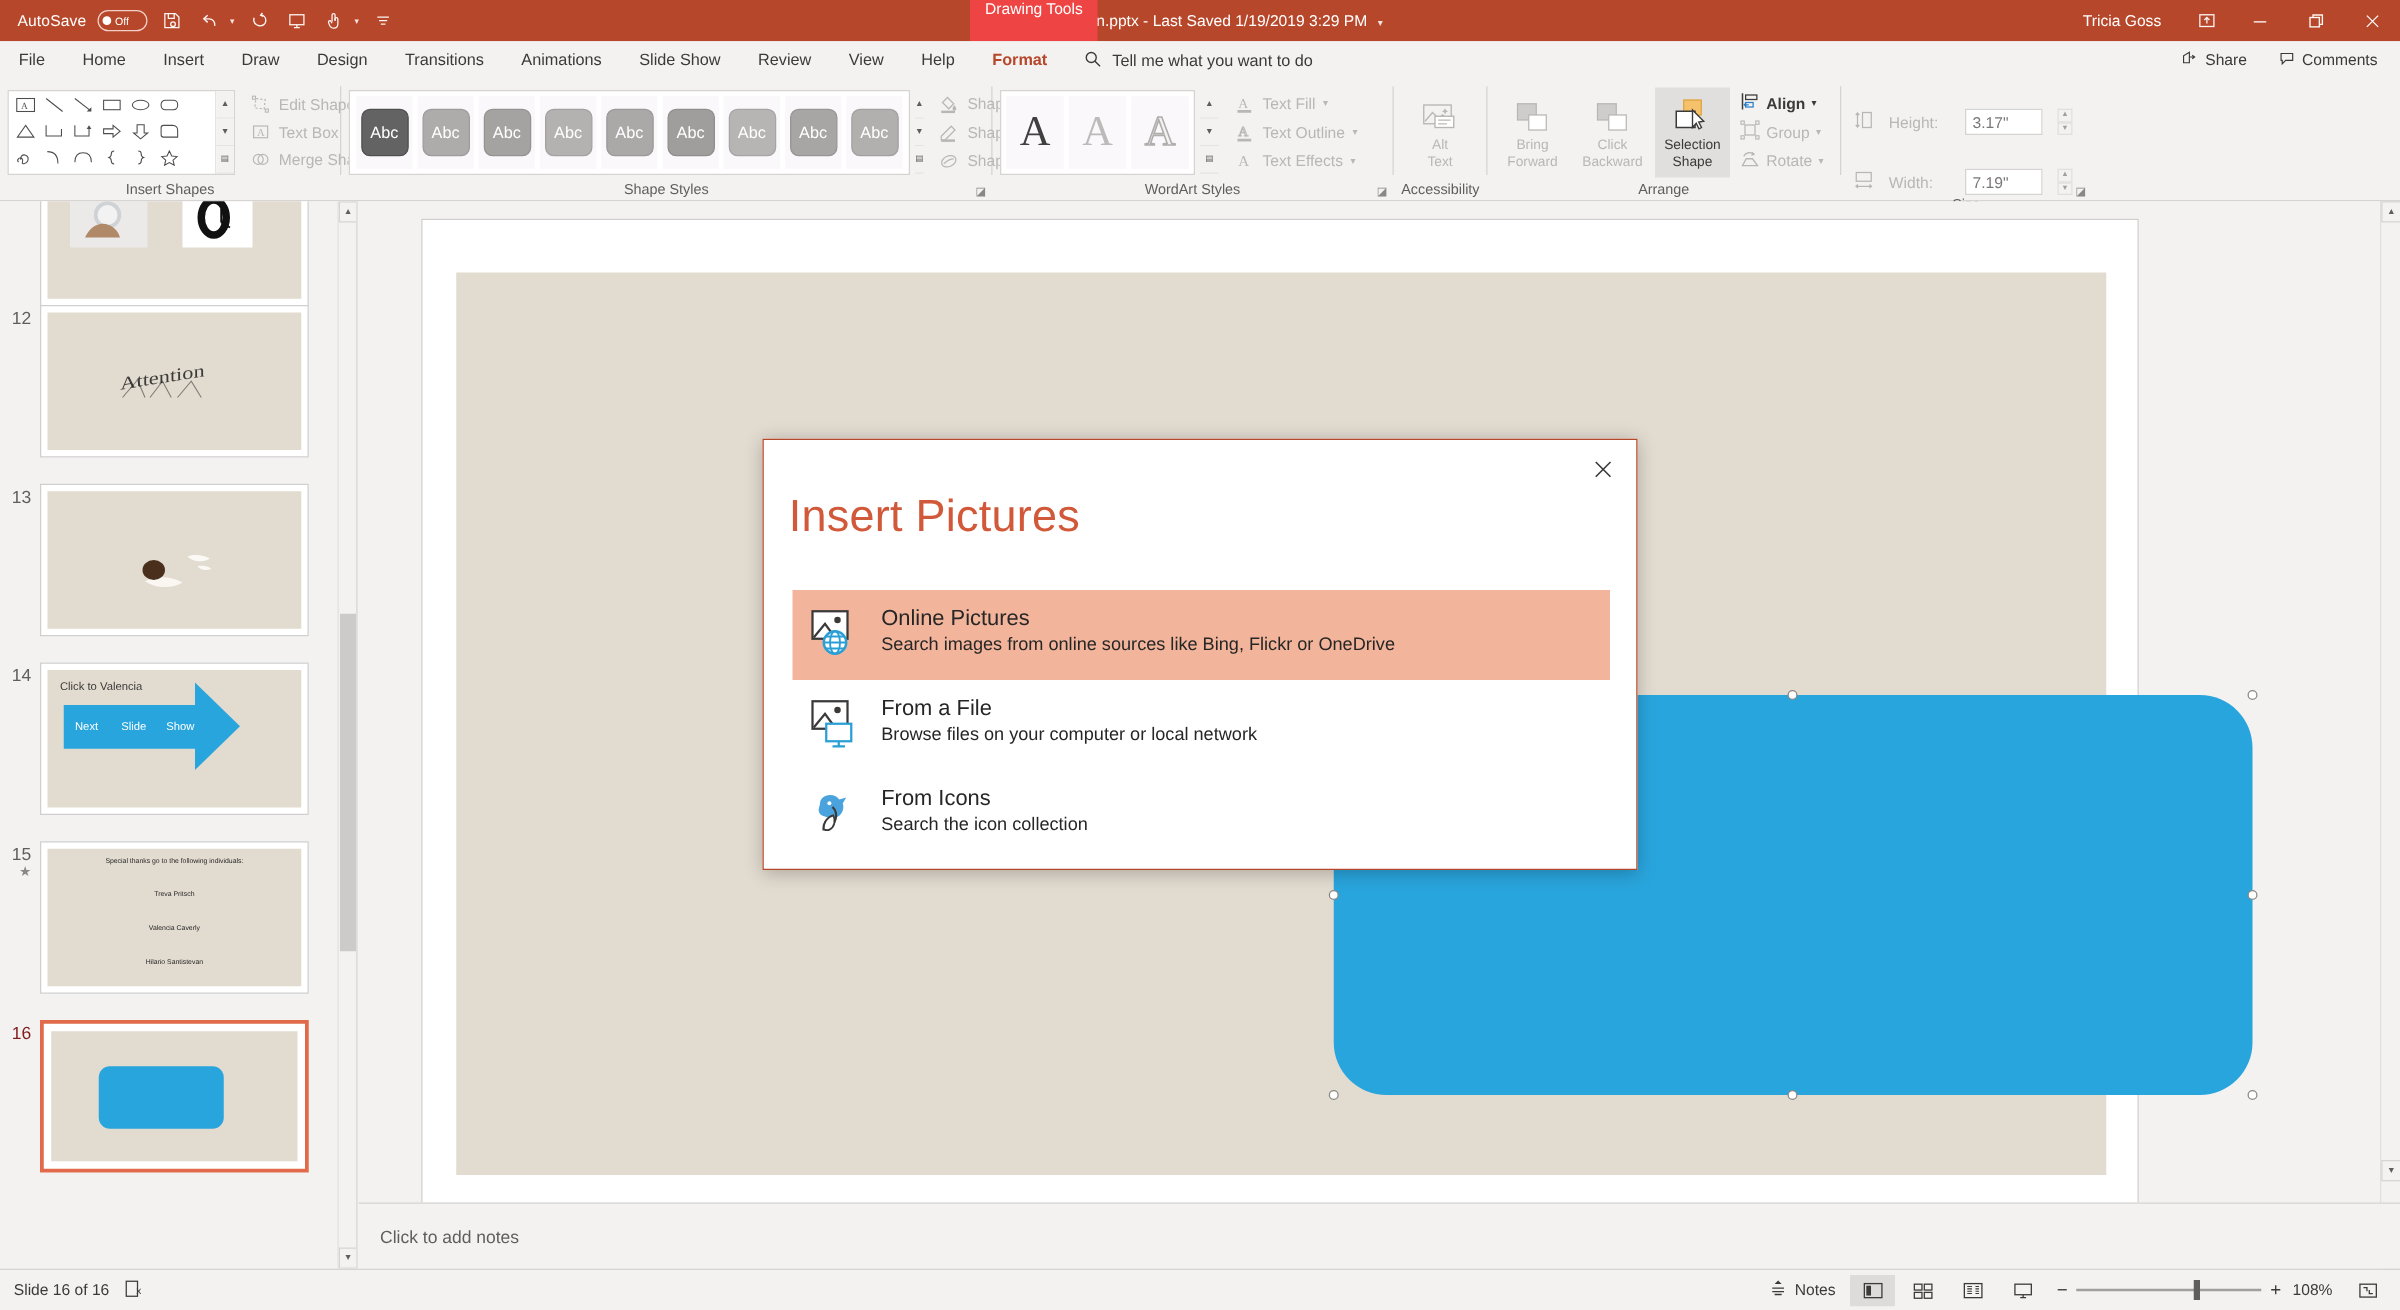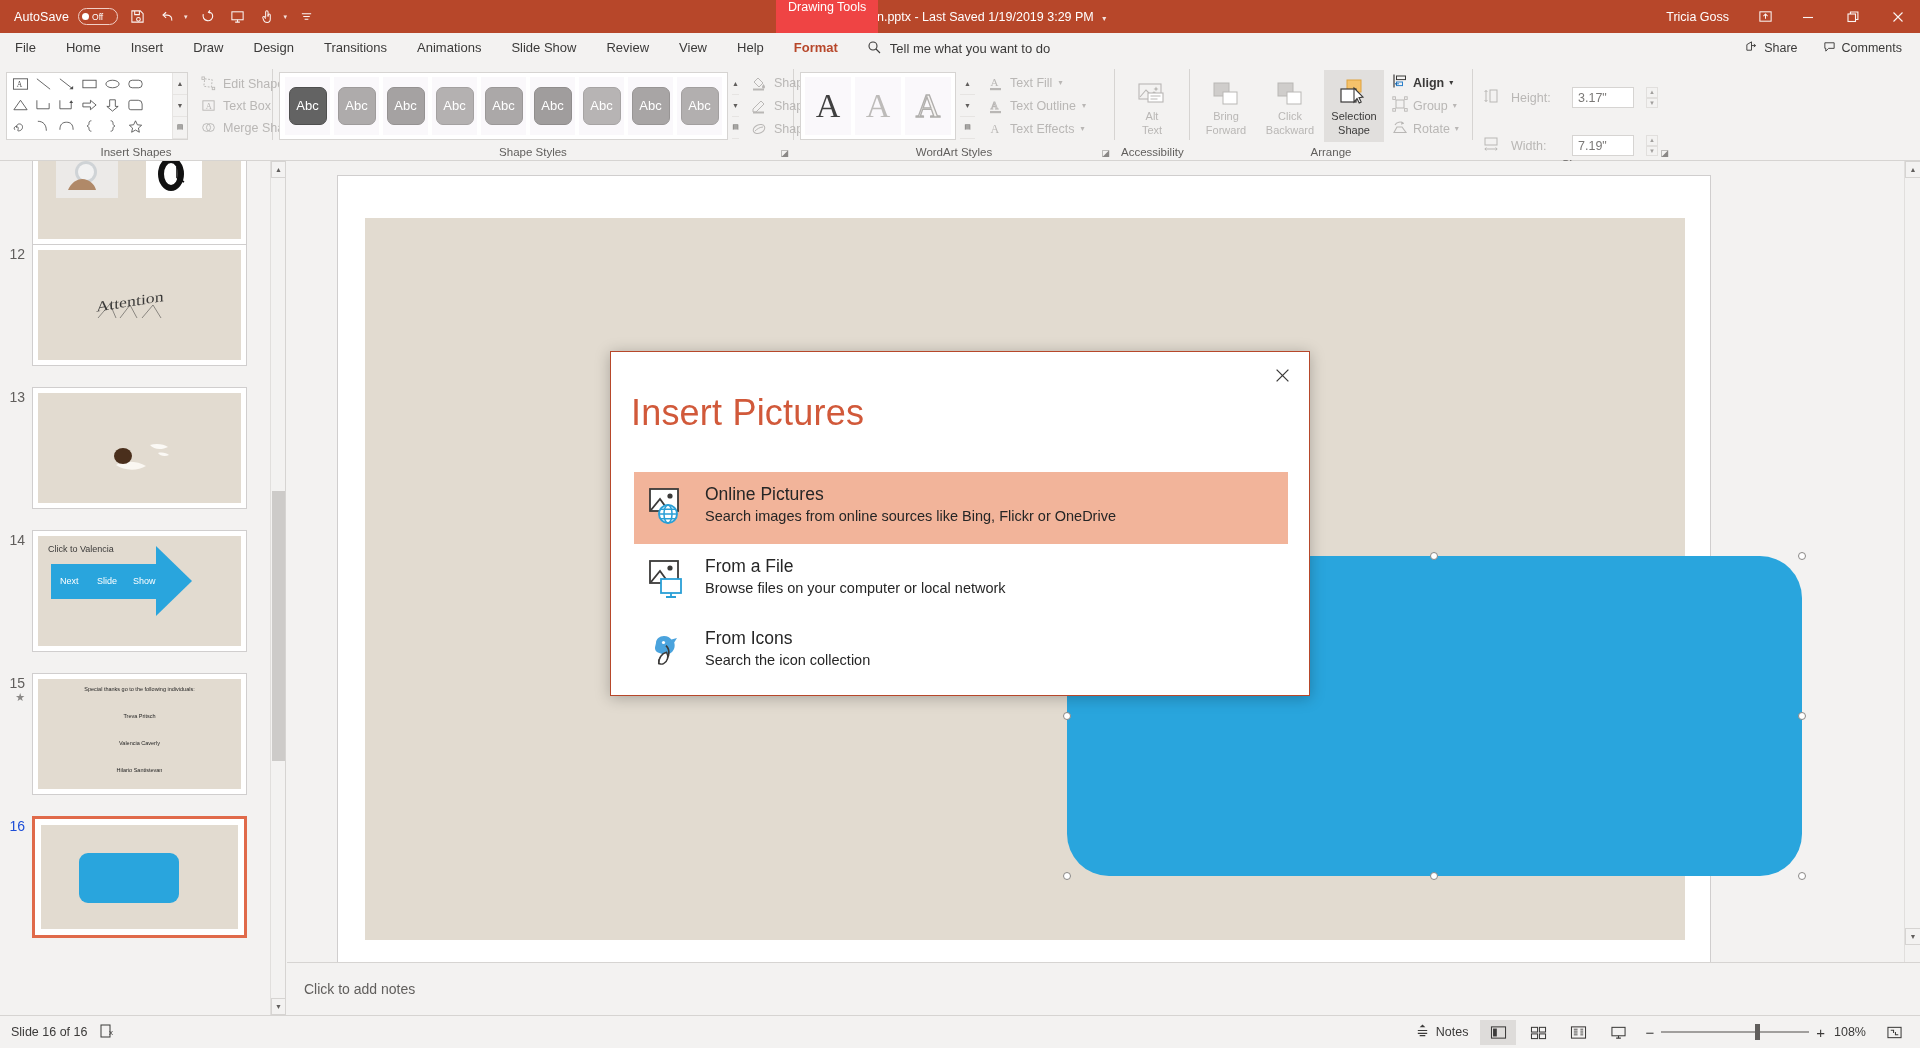--- a/index.html
+++ b/index.html
@@ -161,21 +161,21 @@
     display: flex; align-items: center; justify-content: center; color: #a19f9d; }
 
   
   .slidepanel {
     position: absolute; left: 0; top: 161px; width: 286px; bottom: 33px;
     background: #f3f2f1; border-right: 1px solid #d6d4d2; overflow: hidden;
   }
   .thumb-row { position: absolute; display: flex; }
   .thumb-num { width: 28px; text-align: right; font-size: 14px;
     color: #605e5c; padding-right: 7px; padding-top: 2px; }
-  .thumb-num.cur { color: #1d4ed8; }
+  .thumb-num.cur { color: #7f1d1d; }
   .anim-star { font-size: 11px; color: #8a8886; text-align: right;
     padding-right: 7px; }
   .thumb {
     width: 215px; height: 122px; background: #fff;
     border: 1px solid #d0cece; position: relative; overflow: hidden;
   }
   .thumb.current { border: 3px solid #e06a4a; }
   .thumb-inner { position: absolute; inset: 5px; background: #e2dbd0; }
   .thumb.current .thumb-inner { inset: 6px; }
   .t11-img { position: absolute; background: #f0efed; }

